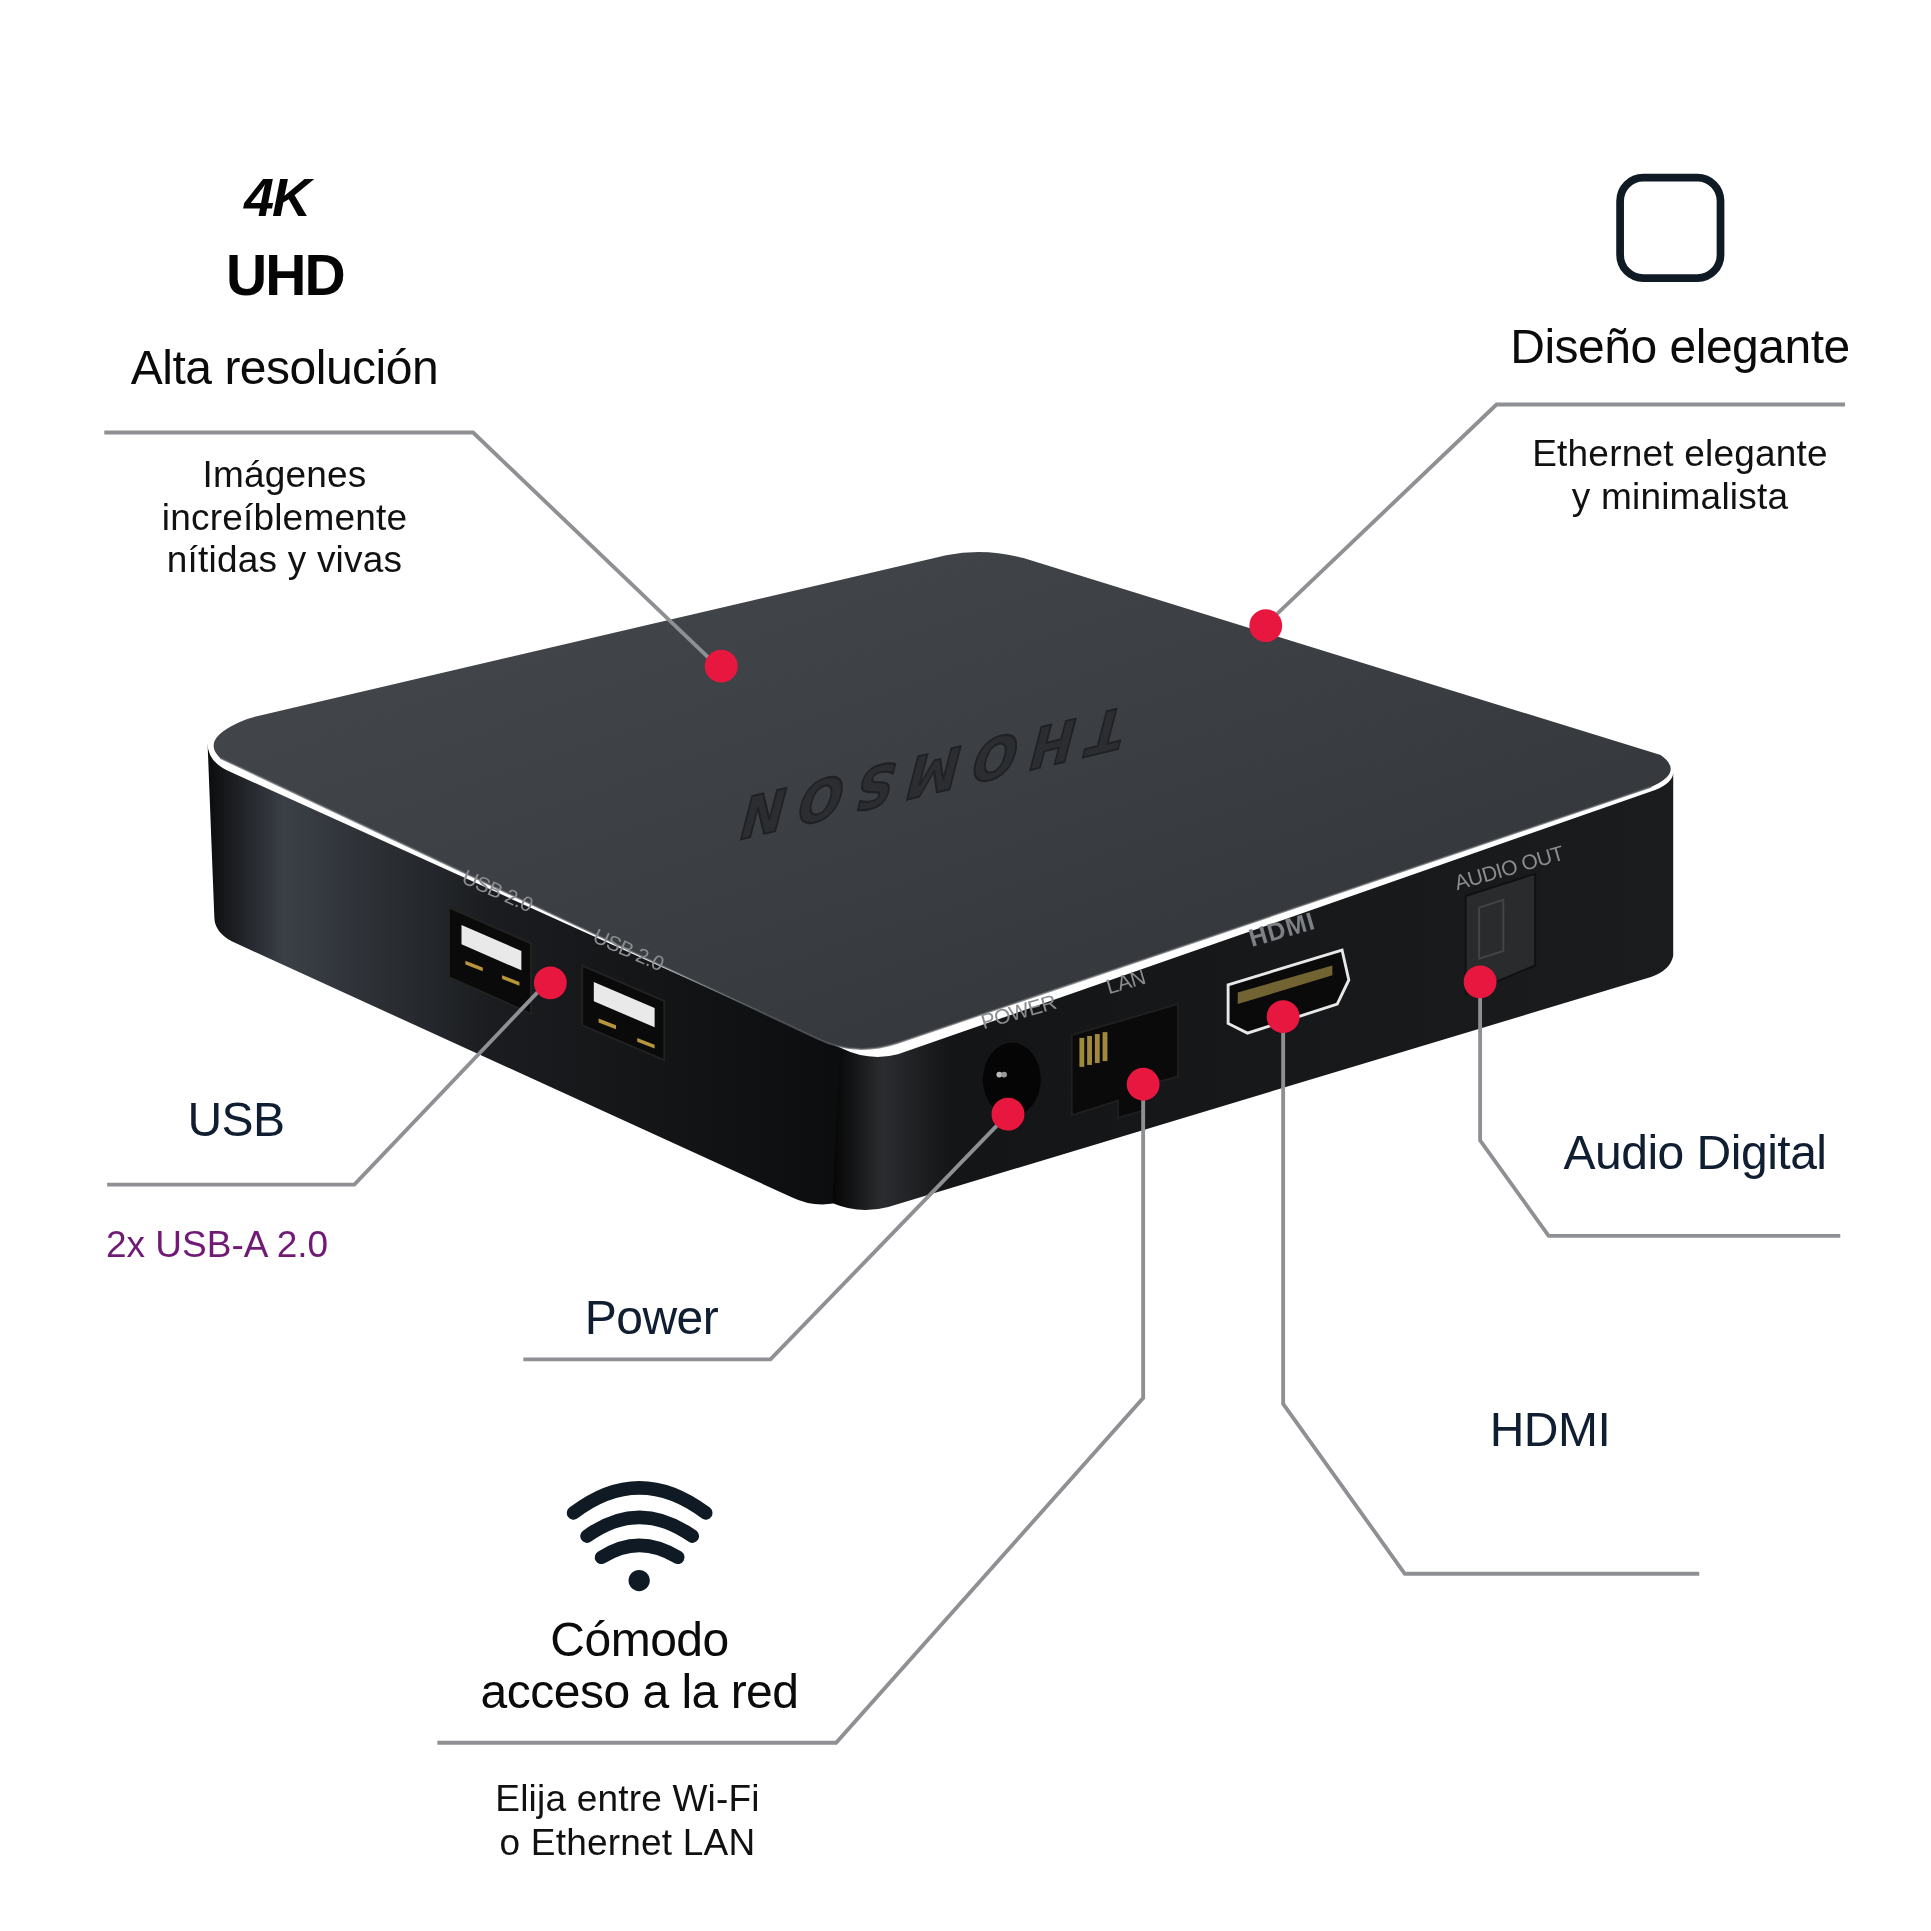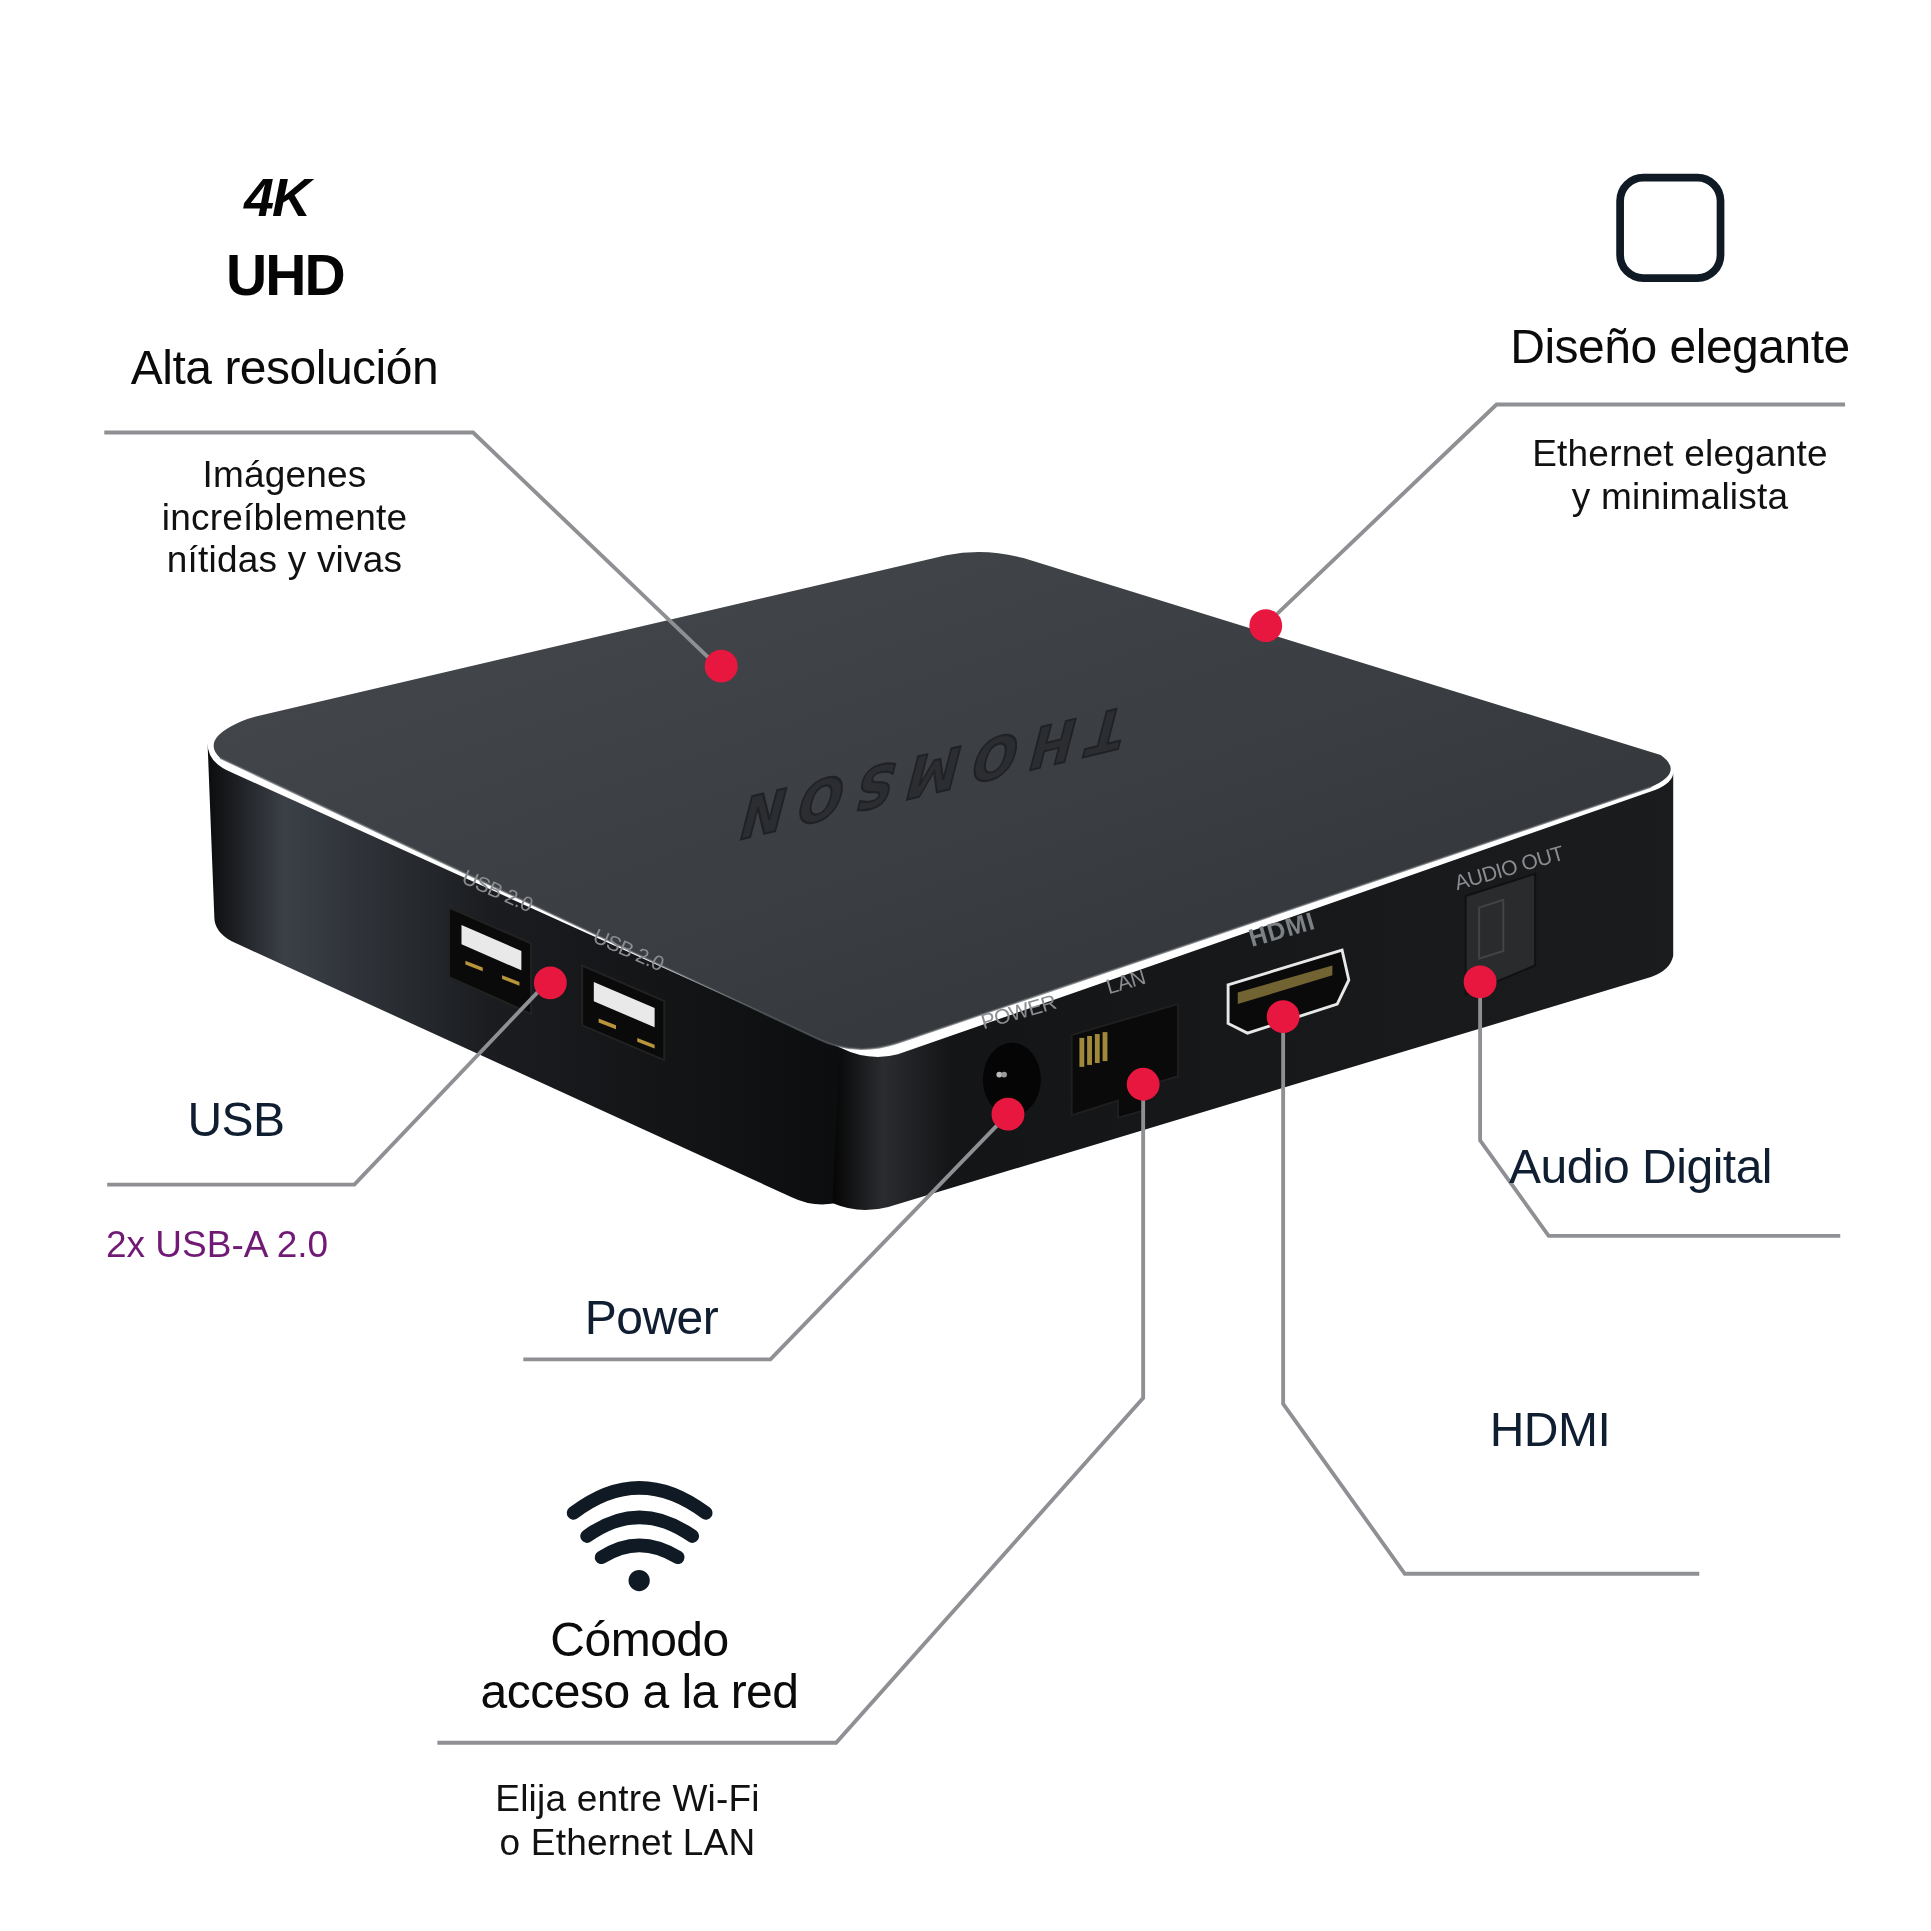--- a/index.html
+++ b/index.html
@@ -152,18 +152,18 @@
 
   <div class="txt title" style="left:439px; top:1614px; width:401px; line-height:1.08;">
     <div>Cómodo</div>
     <div>acceso a la red</div>
   </div>
   <div class="txt sub" style="left:461px; top:1777px; width:333px; line-height:1.2;">
     <div>Elija entre Wi-Fi</div>
     <div>o Ethernet LAN</div>
   </div>
 
-  <div class="txt title-navy" style="left:1482px; top:1125px; width:290px; text-align:right;margin-top:14px;">Audio Digital</div>
+  <div class="txt title-navy" style="left:1550px; top:1125px; width:290px; text-align:center;">Audio Digital</div>
 
   <div class="txt title-navy" style="left:1468px; top:1402px; width:164px;">HDMI</div>
 
 </div>
 
 
 </body></html>

